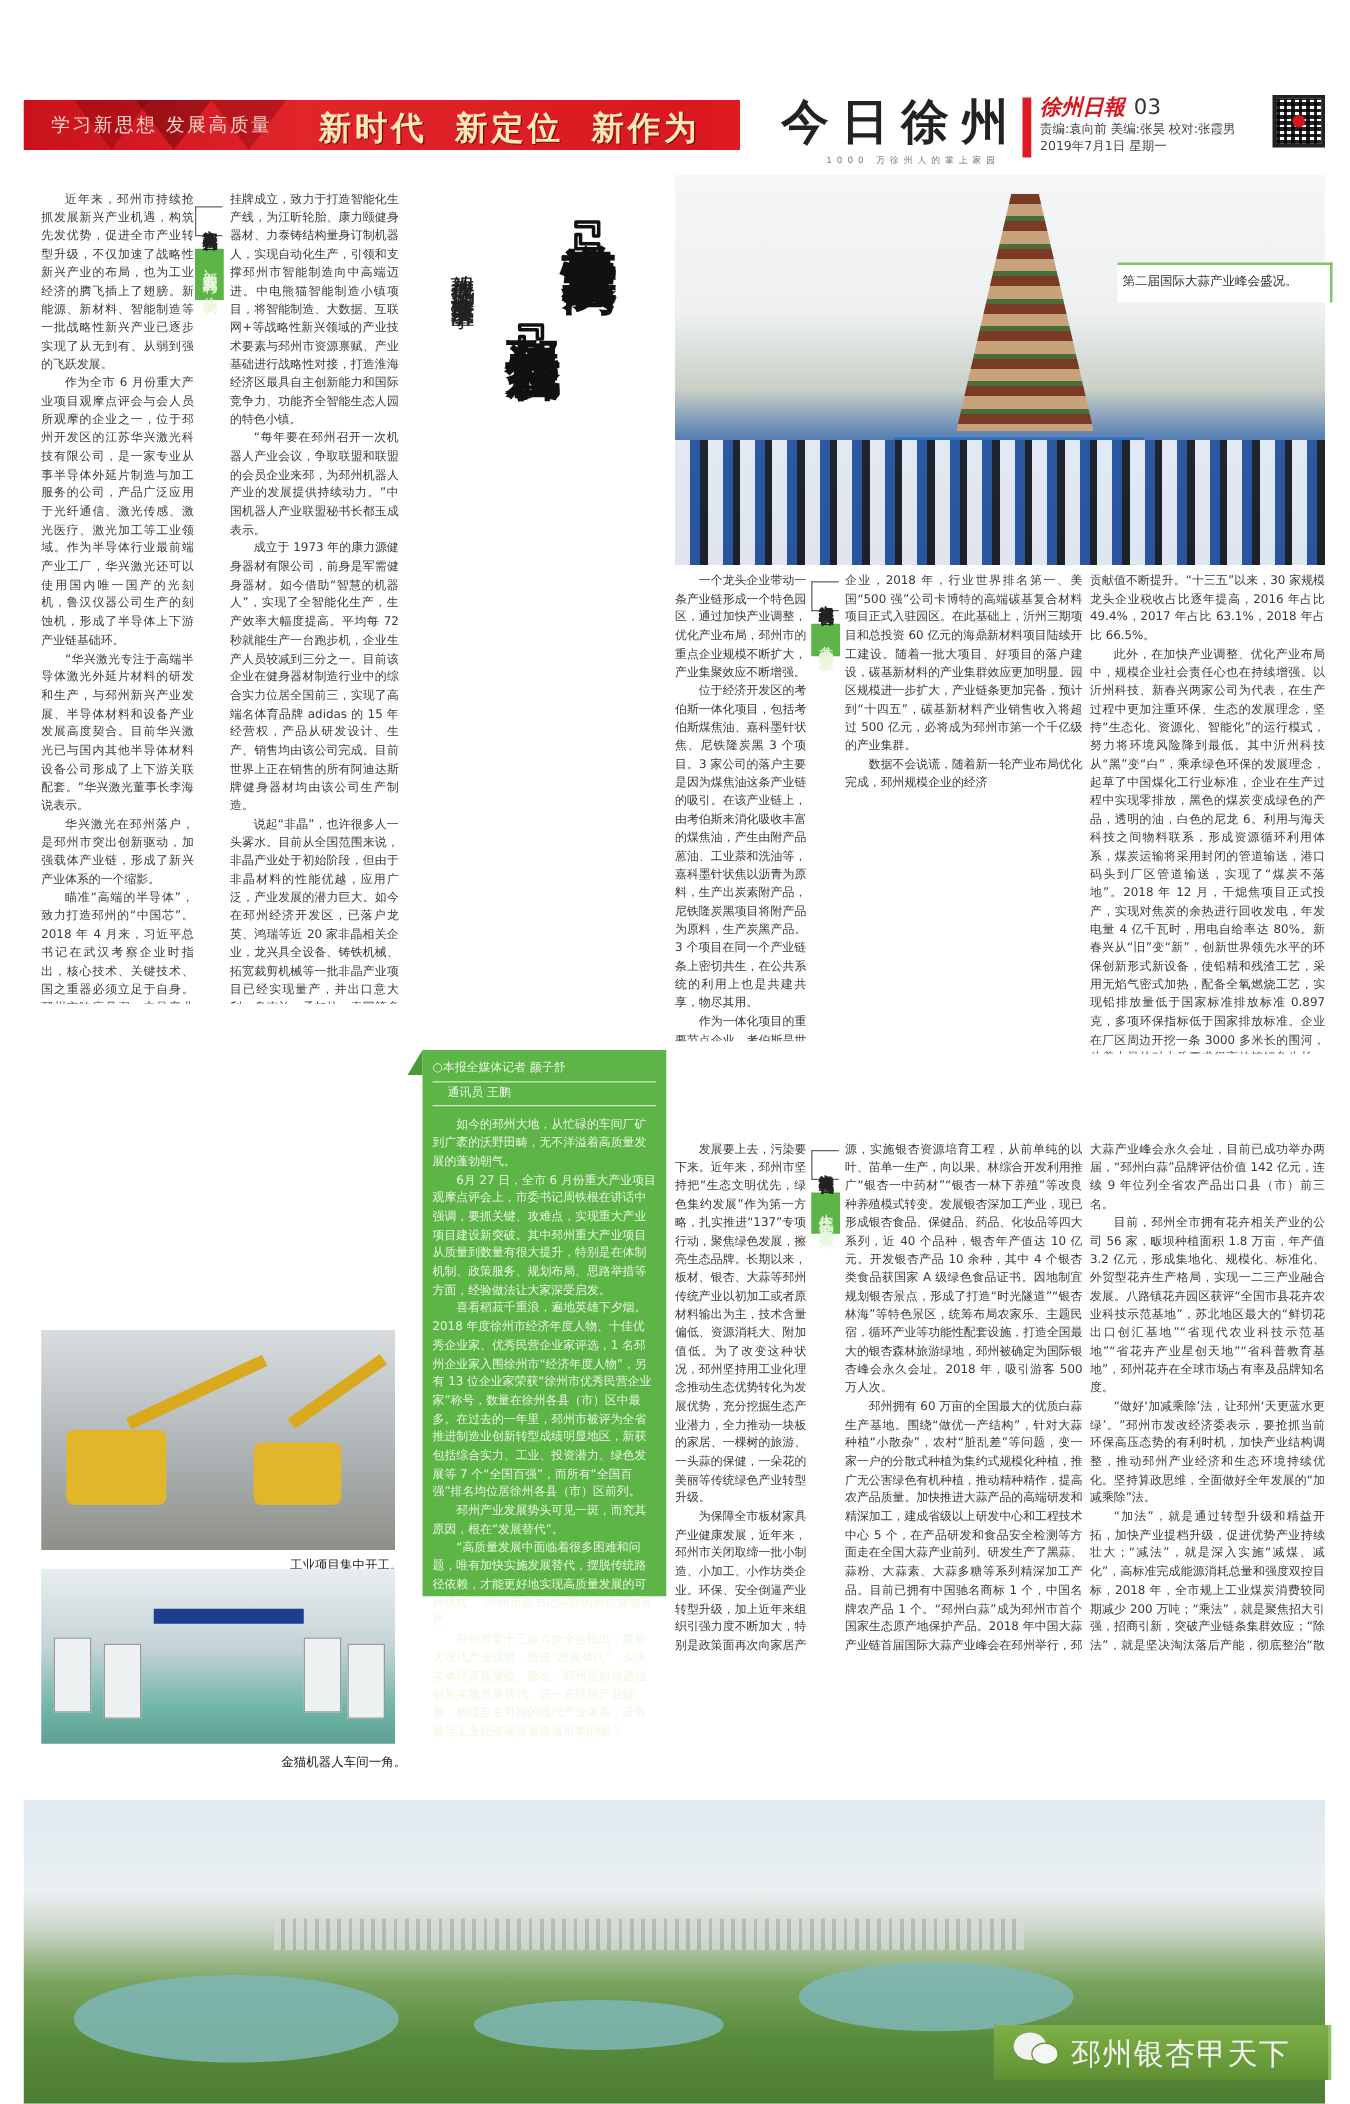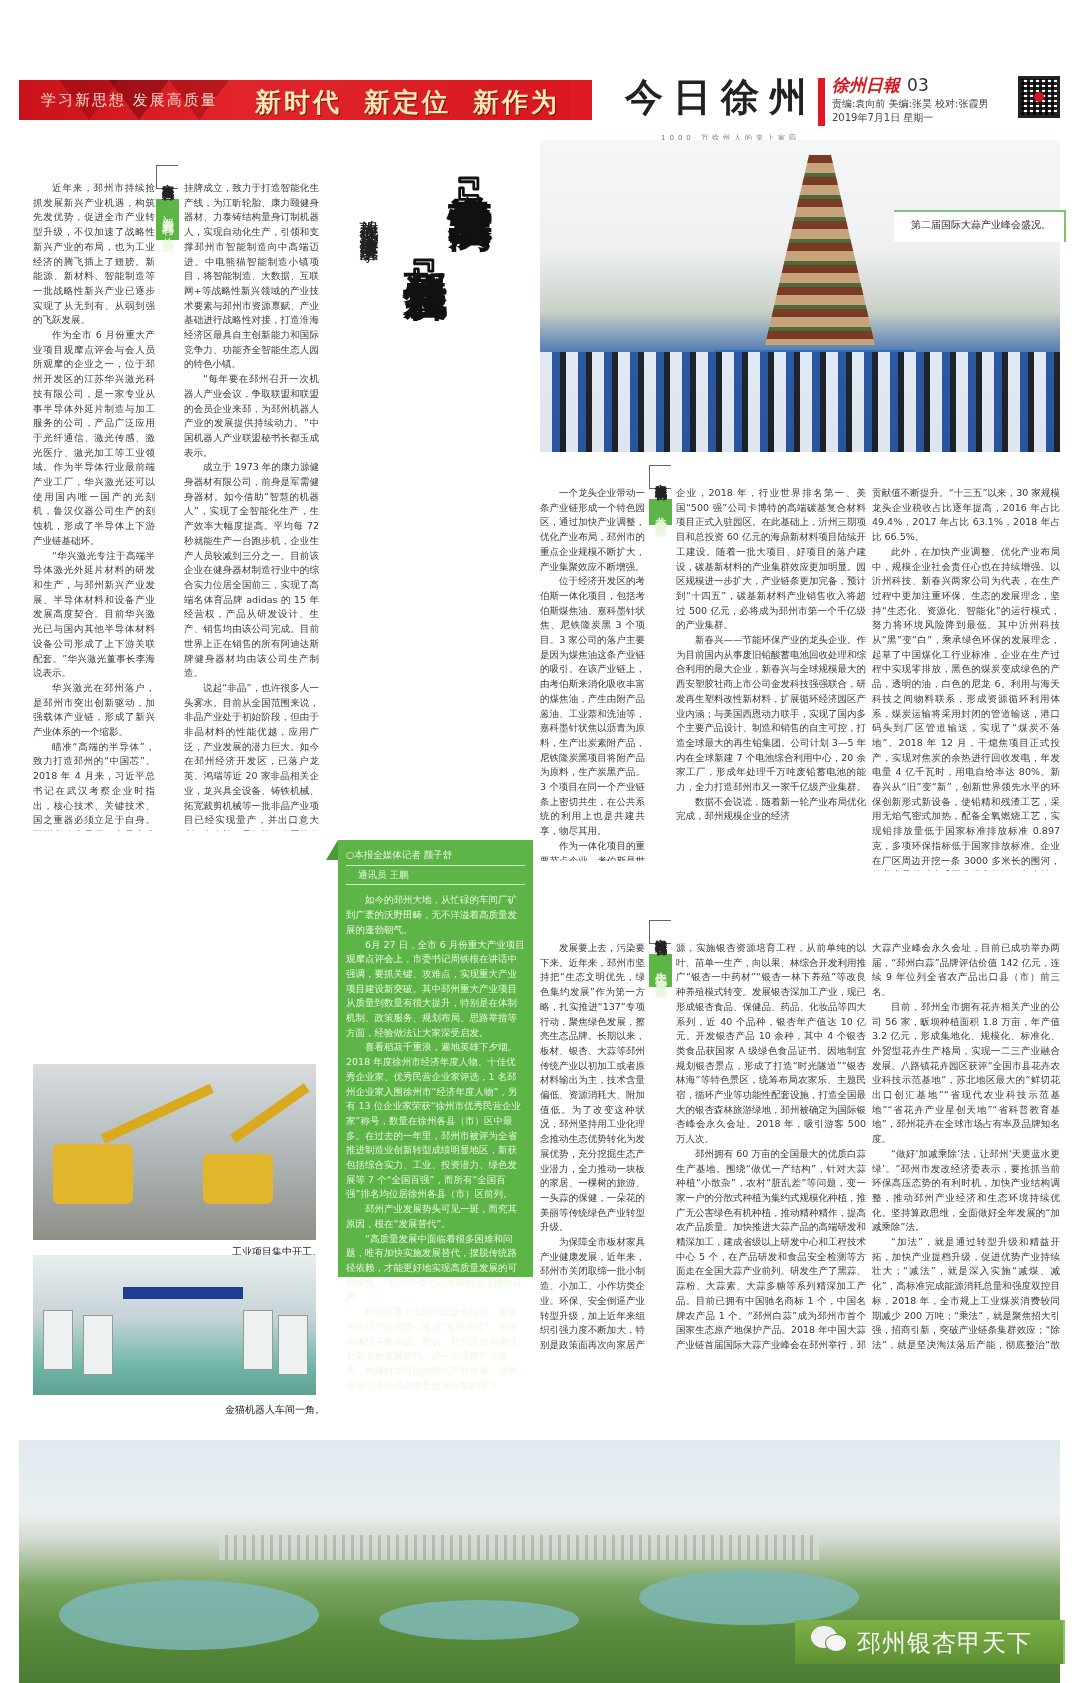--- a/index.html
+++ b/index.html
@@ -9,33 +9,33 @@
   .banner { position: absolute; left: 19px; top: 80px; width: 557px; height: 40px;
     background: linear-gradient(90deg, #c9121b 0%, #e1252b 40%, #d8171f 100%); overflow: hidden; }
   .banner .tri { position: absolute; top: 0; width: 0; height: 0;
     border-left: 30px solid transparent; border-right: 30px solid transparent; border-top: 40px solid rgba(120,0,10,0.35); }
   .banner .slogan { position: absolute; left: 22px; top: 11px; font-size: 15px; color: #f8d6cc; letter-spacing: 2px; }
   .banner .big { position: absolute; left: 236px; top: 5px; font-size: 26px; font-weight: bold; color: #fde9b8; letter-spacing: 3px; word-spacing: 10px; text-shadow: 1px 1px 0 #7a0a0a; }
   .banner-end { position: absolute; left: 570px; top: 80px; width: 22px; height: 40px; background: #e01a22; }
 
   .masthead { position: absolute; left: 625px; top: 72px; }
   .masthead .title { font-family: "DejaVu Serif", serif; font-size: 38px; color: #222; letter-spacing: 10px; font-weight: bold; }
-  .masthead .motto { font-size: 7px; color: #777; letter-spacing: 4px; margin-top: 10px; margin-left: 36px; }
+  .masthead .motto { font-size: 7px; color: #777; letter-spacing: 4px; margin-top: 0; margin-left: 36px; }
   .red-bar { position: absolute; left: 818px; top: 78px; width: 7px; height: 48px; background: #e01a22; }
   .paper-info { position: absolute; left: 832px; top: 74px; }
   .paper-info .name { font-size: 17px; color: #d8141c; font-weight: bold; font-style: italic; }
   .paper-info .page { font-size: 17px; color: #333; margin-left: 2px; }
   .paper-info .line { font-size: 10px; color: #444; line-height: 14px; }
   .qr { position: absolute; left: 1018px; top: 76px; width: 42px; height: 42px; background:
     repeating-linear-gradient(0deg, #222 0 3px, #fff 3px 5px),
     repeating-linear-gradient(90deg, #222 0 3px, #fff 3px 6px);
     background-blend-mode: multiply; border: 3px solid #222; }
   .qr .dot { position: absolute; left: 13px; top: 13px; width: 10px; height: 10px; background: #d8141c; border-radius: 50%; }
 
-  .col { position: absolute; font-size: 9.5px; line-height: 14.7px; color: #3a3a3a; text-align: justify; overflow: hidden; margin-top: 28px; }
+  .col { position: absolute; font-size: 9.5px; line-height: 14.7px; color: #3a3a3a; text-align: justify; overflow: hidden; }
   .col p { text-indent: 2em; }
 
   .tag { position: absolute; width: 20px; }
   .tag .head { background: #fff; border: 1px solid #666; border-right: none; font-size: 12px; font-weight: bold; color: #222;
     writing-mode: vertical-rl; padding: 8px 2px; text-align: center; letter-spacing: 1px; }
   .tag .body { background: #5db447; color: #e8f7dd; font-size: 12px; writing-mode: vertical-rl; padding: 8px 3px; letter-spacing: 1px; margin-top: 10px; }
 
   .headline { position: absolute; left: 446px; top: 170px; font-family: "DejaVu Serif", serif; font-weight: bold; font-size: 44px;
     writing-mode: vertical-rl; color: #111; line-height: 50px; letter-spacing: -1px; }
   .headline2 { position: absolute; left: 397px; top: 245px; font-family: "DejaVu Serif", serif; font-weight: bold; font-size: 44px;
@@ -51,21 +51,21 @@
   .photo { position: absolute; overflow: hidden; }
   .ph-summit { left: 540px; top: 140px; width: 520px; height: 312px;
     background: linear-gradient(180deg, #f5f6f7 0%, #eef0f2 35%, #c9d0c6 55%, #3f6fb0 70%, #244a8d 100%); }
   .ph-summit .tower { position: absolute; left: 225px; top: 15px; width: 110px; height: 190px;
     background: repeating-linear-gradient(180deg, #7a3a23 0 8px, #c8a27a 8px 18px, #4b6d3a 18px 22px); clip-path: polygon(40% 0,60% 0,100% 100%,0 100%); }
   .ph-summit .crowd { position: absolute; left: 0; bottom: 0; width: 100%; height: 100px;
     background: repeating-linear-gradient(90deg, #f4f6fa 0 12px, #2a56a0 12px 20px, #1c1c1c 20px 26px); opacity: 0.9; }
   .ph-summit .stage { position: absolute; left: 175px; top: 210px; width: 200px; height: 28px; background: #2e6fc4; }
 
   .caption-box { position: absolute; left: 894px; top: 210px; width: 172px; height: 32px; background: #fff; border-top: 2px solid #7fc46a; border-right: 2px solid #7fc46a; }
-  .caption-box span { display: block; padding: 6px 0 0 4px; font-size: 10px; color: #333; text-align: center; }
+  .caption-box span { display: block; padding: 6px 0 0 4px; font-size: 10px; color: #333; }
 
   .ph-works { left: 33px; top: 1064px; width: 283px; height: 176px; background: linear-gradient(180deg, #d9dde0 0%, #aeb4b6 55%, #8e8f87 100%); }
   .ph-works .exc { position: absolute; width: 80px; height: 60px; background: #e2b62b; border-radius: 6px; }
   .ph-works .arm { position: absolute; width: 120px; height: 10px; background: #d9a91e; transform-origin: left center; }
   .cap { position: absolute; font-size: 10px; color: #222; }
 
   .ph-robot { left: 33px; top: 1255px; width: 283px; height: 140px; background: linear-gradient(180deg, #e8eef0 0%, #c5d3d6 45%, #6eb6a6 80%, #5fa092 100%); }
   .ph-robot .rack { position: absolute; height: 60px; width: 30px; background: #eef1f2; border: 1px solid #999; }
   .ph-robot .sign { position: absolute; left: 90px; top: 32px; width: 120px; height: 12px; background: #1d3f8f; }
 
@@ -150,21 +150,20 @@
 
 </div>
 
 <div class="tag" style="left:649px;top:465px;">
   <div class="head">实施规模替代</div>
   <div class="body">龙头企业带动效应显著</div>
 </div>
 
 <div class="col" style="left:676px;top:458px;width:190px;height:385px;">
   <p style="text-indent:0">企业，2018 年，行业世界排名第一、美国“500 强”公司卡博特的高端碳基复合材料项目正式入驻园区。在此基础上，沂州三期项目和总投资 60 亿元的海鼎新材料项目陆续开工建设。随着一批大项目、好项目的落户建设，碳基新材料的产业集群效应更加明显。园区规模进一步扩大，产业链条更加完备，预计到“十四五”，碳基新材料产业销售收入将超过 500 亿元，必将成为邳州市第一个千亿级的产业集群。</p>
-  <p>新春兴——节能环保产业的龙头企业。作为目前国内从事废旧铅酸蓄电池回收处理和综合利用的最大企业，新春兴与全球规模最大的西安塑胶社商上市公司金发科技强强联合，研发再生塑料改性新材料，扩展循环经济园区产业内涵；与美国西恩动力联手，实现了国内多个主要产品设计、制造和销售的自主可控，打造全球最大的再生铅集团。公司计划 3—5 年内在全球新建 7 个电池综合利用中心，20 余家工厂，形成年处理千万吨废铅蓄电池的能力，全力打造邳州市又一家千亿级产业集群。</p>
   <p>数据不会说谎，随着新一轮产业布局优化完成，邳州规模企业的经济</p>
 </div>
 
 <div class="col" style="left:872px;top:458px;width:188px;height:385px;">
   <p style="text-indent:0">贡献值不断提升。“十三五”以来，30 家规模龙头企业税收占比逐年提高，2016 年占比 49.4%，2017 年占比 63.1%，2018 年占比 66.5%。</p>
   <p>此外，在加快产业调整、优化产业布局中，规模企业社会责任心也在持续增强。以沂州科技、新春兴两家公司为代表，在生产过程中更加注重环保、生态的发展理念，坚持“生态化、资源化、智能化”的运行模式，努力将环境风险降到最低。其中沂州科技从“黑”变“白”，乘承绿色环保的发展理念，起草了中国煤化工行业标准，企业在生产过程中实现零排放，黑色的煤炭变成绿色的产品，透明的油，白色的尼龙 6。利用与海天科技之间物料联系，形成资源循环利用体系，煤炭运输将采用封闭的管道输送，港口码头到厂区管道输送，实现了“煤炭不落地”。2018 年 12 月，干熄焦项目正式投产，实现对焦炭的余热进行回收发电，年发电量 4 亿千瓦时，用电自给率达 80%。新春兴从“旧”变“新”，创新世界领先水平的环保创新形式新设备，使铅精和残渣工艺，采用无焰气密式加热，配备全氧燃烧工艺，实现铅排放量低于国家标准排放标准 0.897 克，多项环保指标低于国家排放标准。企业在厂区周边开挖一条 3000 多米长的围河，放养大量的对水质要求很高的锦鲤鱼生长，目前状况良好，水清鱼肥。</p>
 </div>
 
 <div class="green-box">
   <div class="flag"></div>

